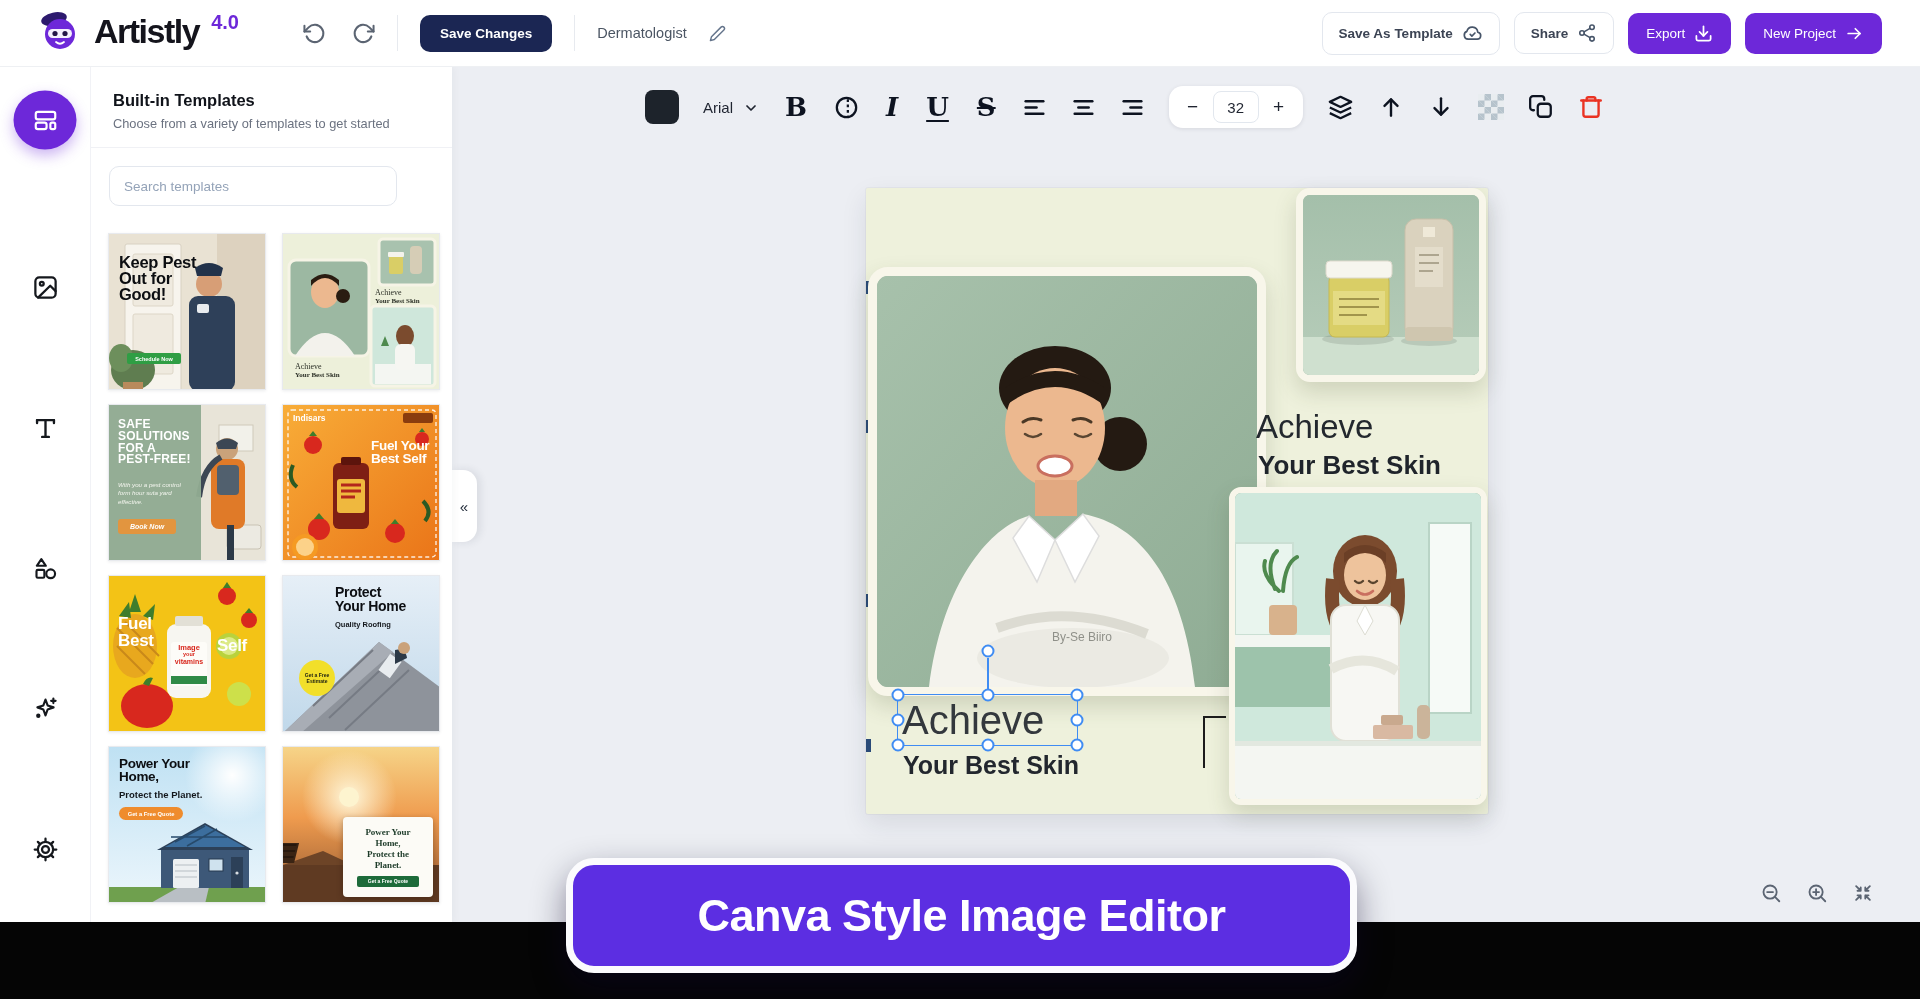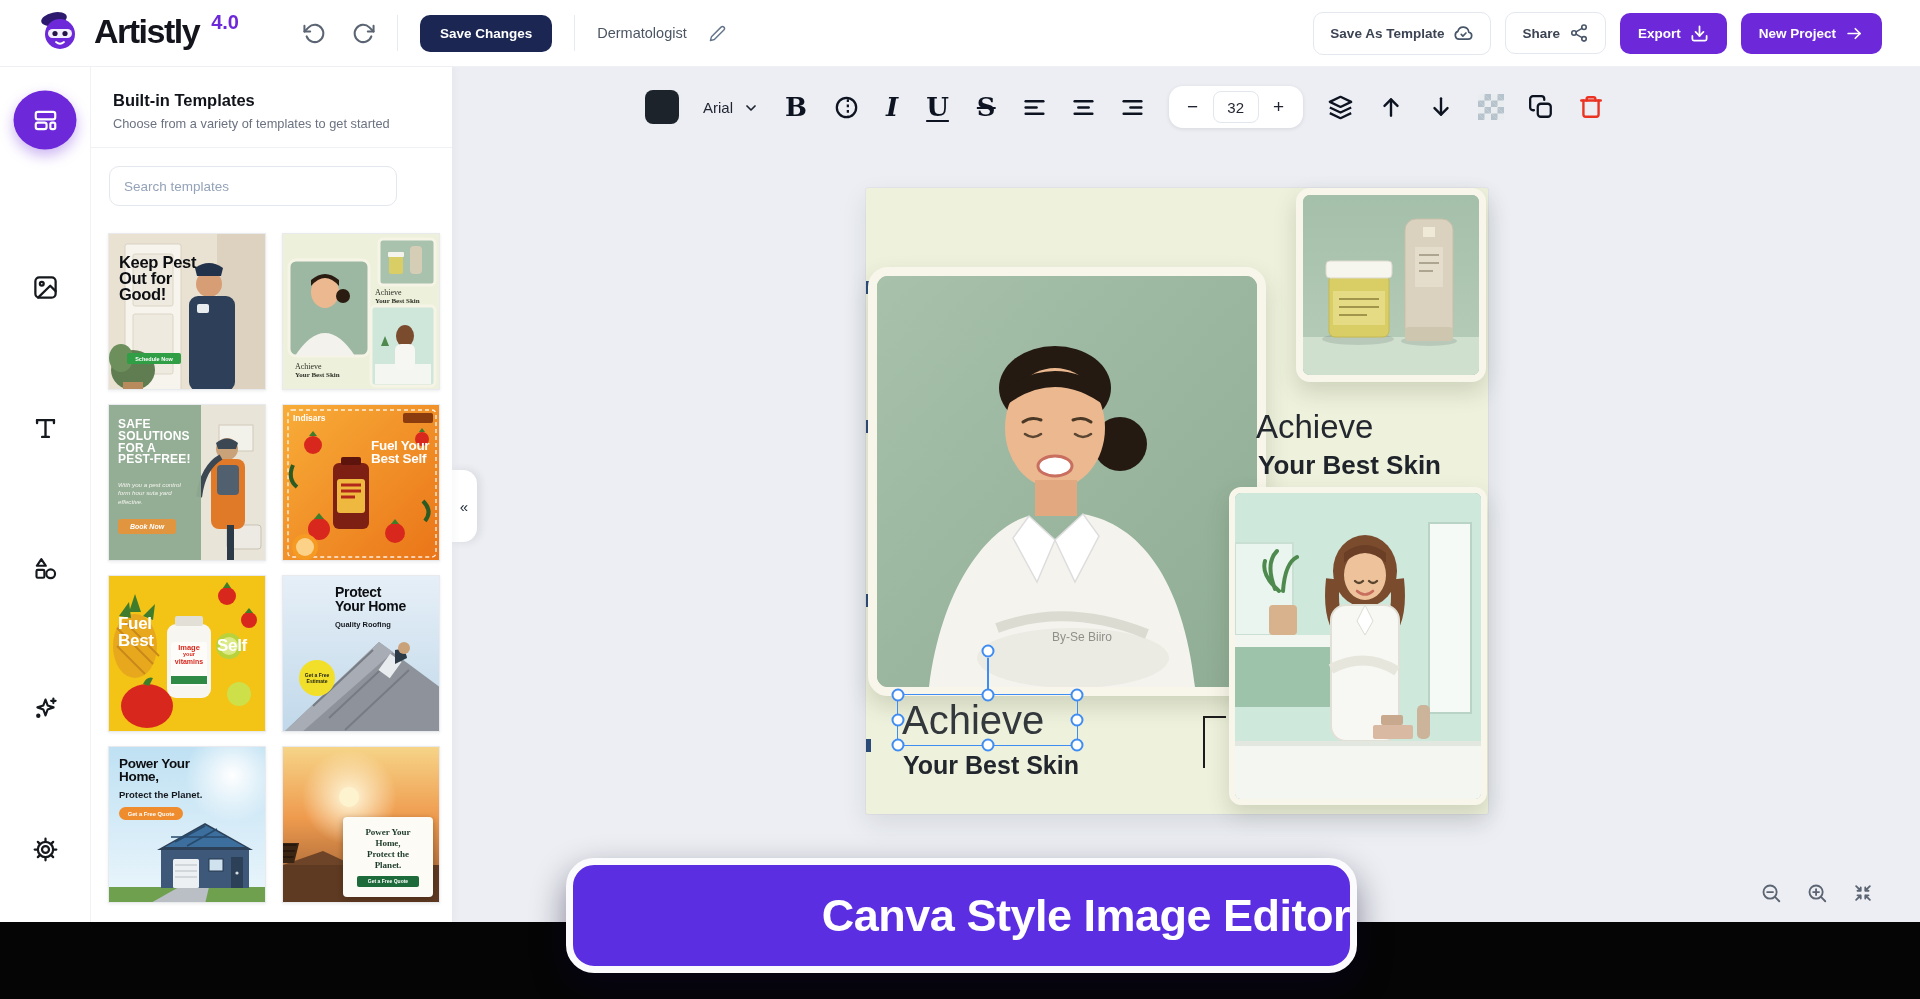--- a/index.html
+++ b/index.html
@@ -13,21 +13,21 @@
   .logo-text { font-size:34px; font-weight:800; color:#14141c; letter-spacing:-1.5px; line-height:44px; }
   .logo-ver { font-size:20px; font-weight:800; color:#6d28d9; margin-top:2px; }
   .hist { display:flex; gap:26px; margin-left:64px; color:#5b6472; }
   .icon-btn { background:none; border:none; cursor:pointer; color:#5b6472; display:flex; align-items:center; }
   .vdiv { width:1px; height:36px; background:#e7eaef; margin:0 22px; }
   .btn { border:none; cursor:pointer; display:inline-flex; align-items:center; gap:9px; font-family:inherit; }
   .btn-navy { background:#1b2653; color:#fff; font-size:13.5px; font-weight:700; padding:11px 20px; border-radius:10px; }
   .proj { display:flex; align-items:center; gap:22px; color:#4b5563; font-size:14.5px; }
   .hdr-right { margin-left:auto; display:flex; align-items:center; gap:14px; }
   .btn-outline { background:#fff; border:1px solid #e3e7ee; color:#3c4454; font-size:13.5px; font-weight:600; padding:10px 16px; border-radius:10px; }
-  .btn-purple { background:#6d28d9; color:#fff; font-size:13.5px; font-weight:700; padding:11px 18px; border-radius:10px; }
+  .btn-purple { background:#6d28d9; color:#fff; font-size:13.5px; font-weight:400; padding:11px 18px; border-radius:10px; }
 
   
   .sidebar { position:absolute; left:0; top:67px; width:90px; height:855px; background:#fff; z-index:20; }
   .side-item { position:absolute; left:50%; transform:translate(-50%,-50%); width:56px; height:56px; display:flex; align-items:center; justify-content:center; color:#15181d; cursor:pointer; background:none; border:none; }
   .side-item.active { width:63px; height:59px; background:#6d28d9; border-radius:50%; color:#fff; box-shadow:0 6px 14px rgba(109,40,217,.35); }
 
   
   .panel { position:absolute; left:90px; top:67px; width:362px; height:855px; background:#fff; border-left:1px solid #f1f2f6; box-shadow:2px 0 8px rgba(30,41,59,.04); z-index:19; }
   .panel-head { padding:24px 20px 16px 22px; border-bottom:1px solid #f0f1f5; }
   .panel-title { font-size:16.5px; font-weight:700; color:#10131a; }
@@ -60,21 +60,21 @@
   .photo-card svg { display:block; }
   .edge-mark { position:absolute; left:0; width:5px; height:13px; background:#2a4a78; }
   .corner-mark { position:absolute; width:23px; height:52px; border-top:2px solid #1c1c1c; border-left:2px solid #1c1c1c; }
   .cv-head { font-size:40px; color:#33383d; line-height:50px; white-space:nowrap; }
   .cv-sub { font-size:25px; font-weight:700; color:#22272e; white-space:nowrap; }
   .sel-box { position:absolute; border:1.6px solid #3f8cf3; cursor:move; }
   .h { position:absolute; width:13px; height:13px; border-radius:50%; background:#fff; border:2px solid #3f8cf3; transform:translate(-50%,-50%); z-index:6; cursor:pointer; }
 
   
   .bottom-bar { position:absolute; left:0; top:922px; width:1920px; height:77px; background:#050505; z-index:8; }
-  .banner { position:absolute; left:566px; top:858px; width:791px; height:115px; background:#5c2ee2; border:7px solid #fbfbfd; border-radius:28px; display:flex; align-items:center; justify-content:flex-end; box-shadow:0 14px 34px rgba(10,5,40,.45); z-index:25; }
+  .banner { position:absolute; left:566px; top:858px; width:791px; height:115px; background:#5c2ee2; border:7px solid #fbfbfd; border-radius:28px; display:flex; align-items:center; justify-content:center; box-shadow:0 14px 34px rgba(10,5,40,.45); z-index:25; }
   .banner-text { color:#fff; font-size:45px; font-weight:800; letter-spacing:-.5px; }
   .zoom-ctrls { position:absolute; left:1756px; top:878px; display:flex; gap:16px; z-index:9; color:#38414f; }
   .zoom-ctrls .icon-btn { width:30px; height:30px; justify-content:center; }
 </style>
 </head>
 <body>
 
 <div class="app">
 
   <div class="header">

